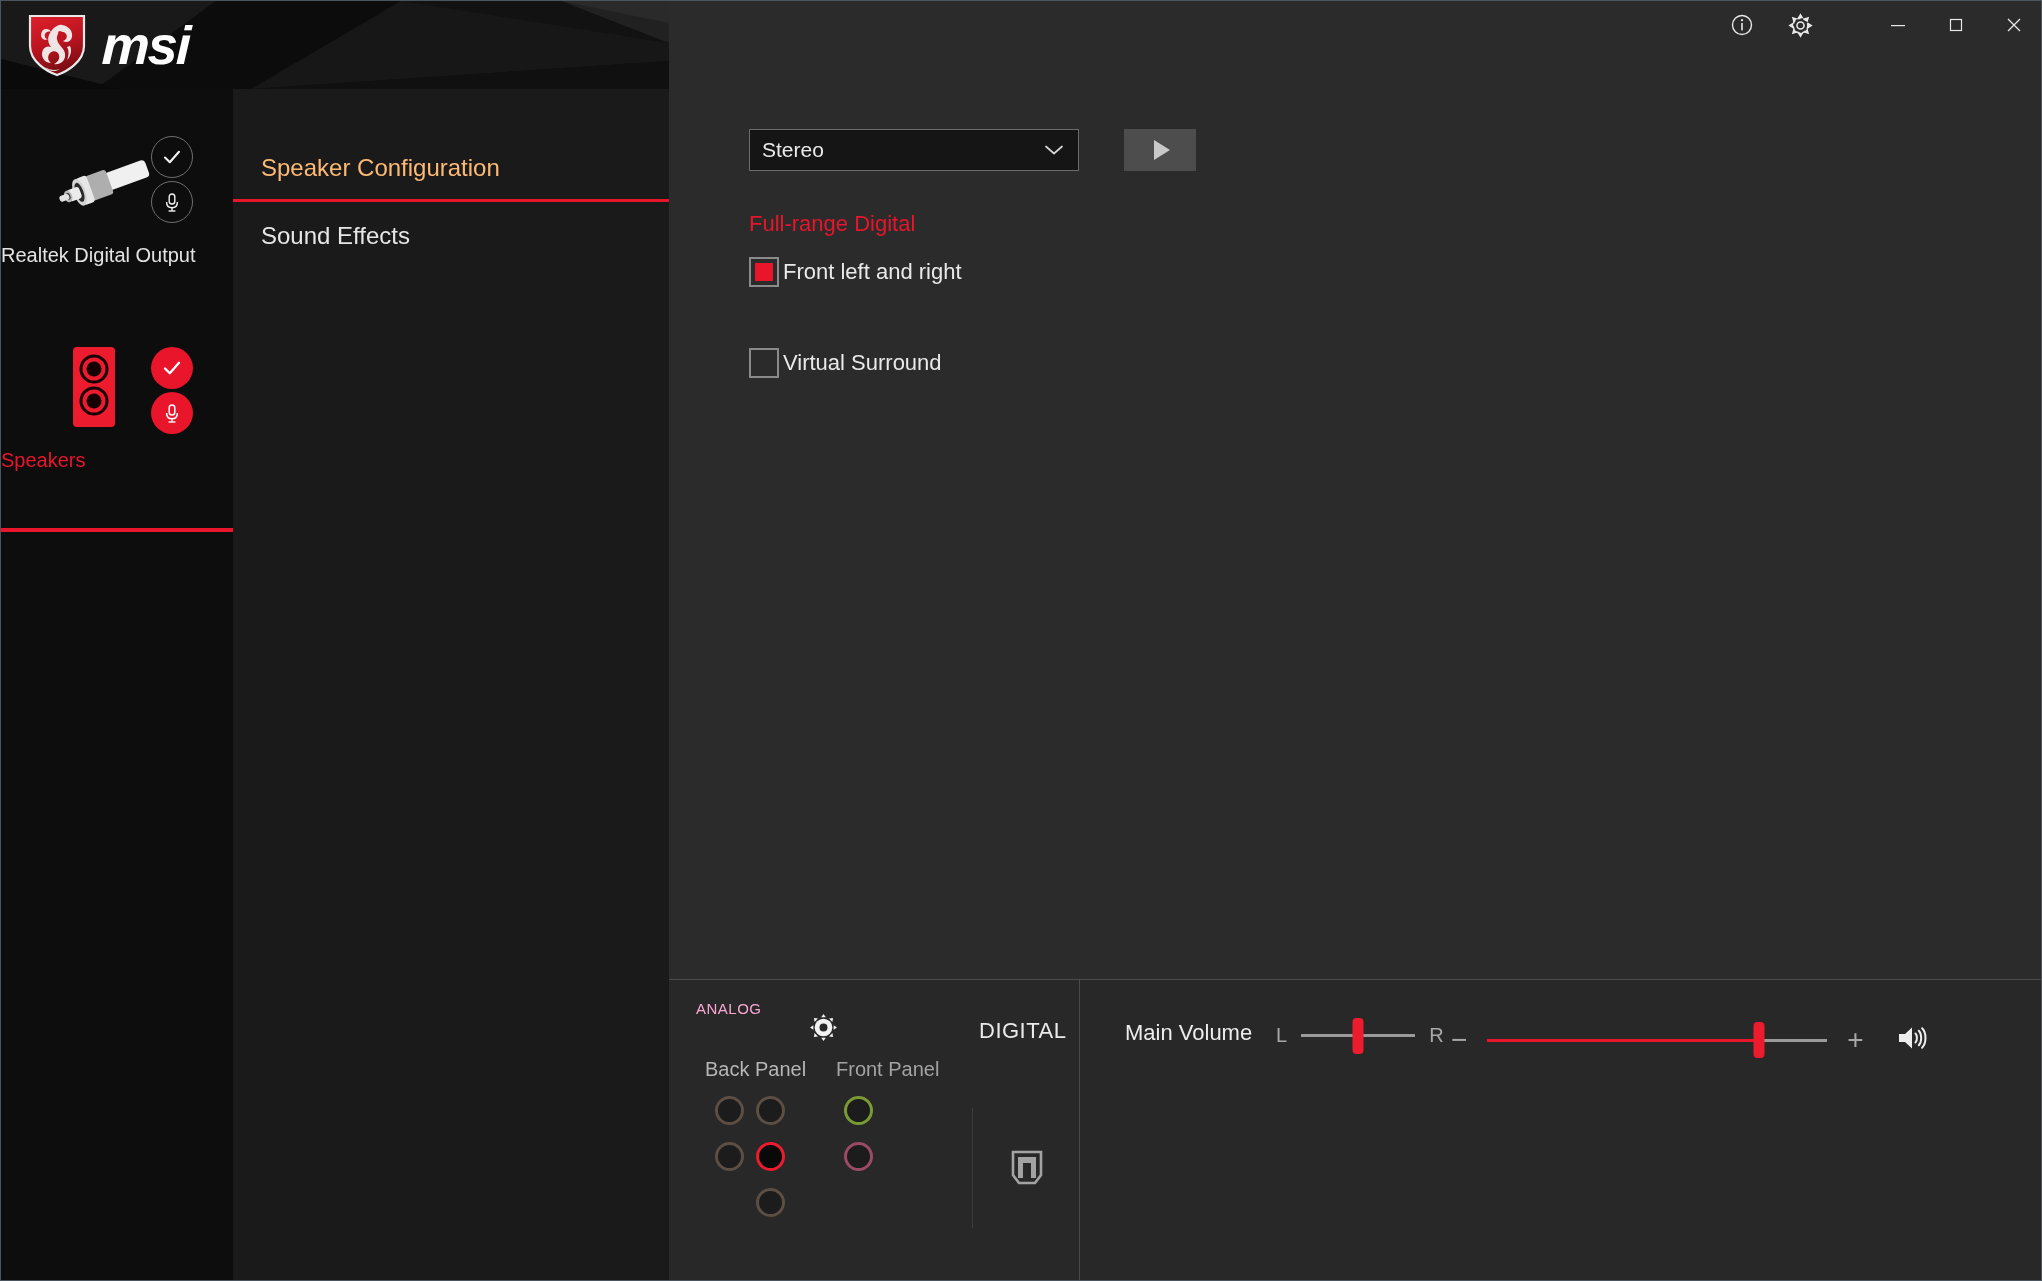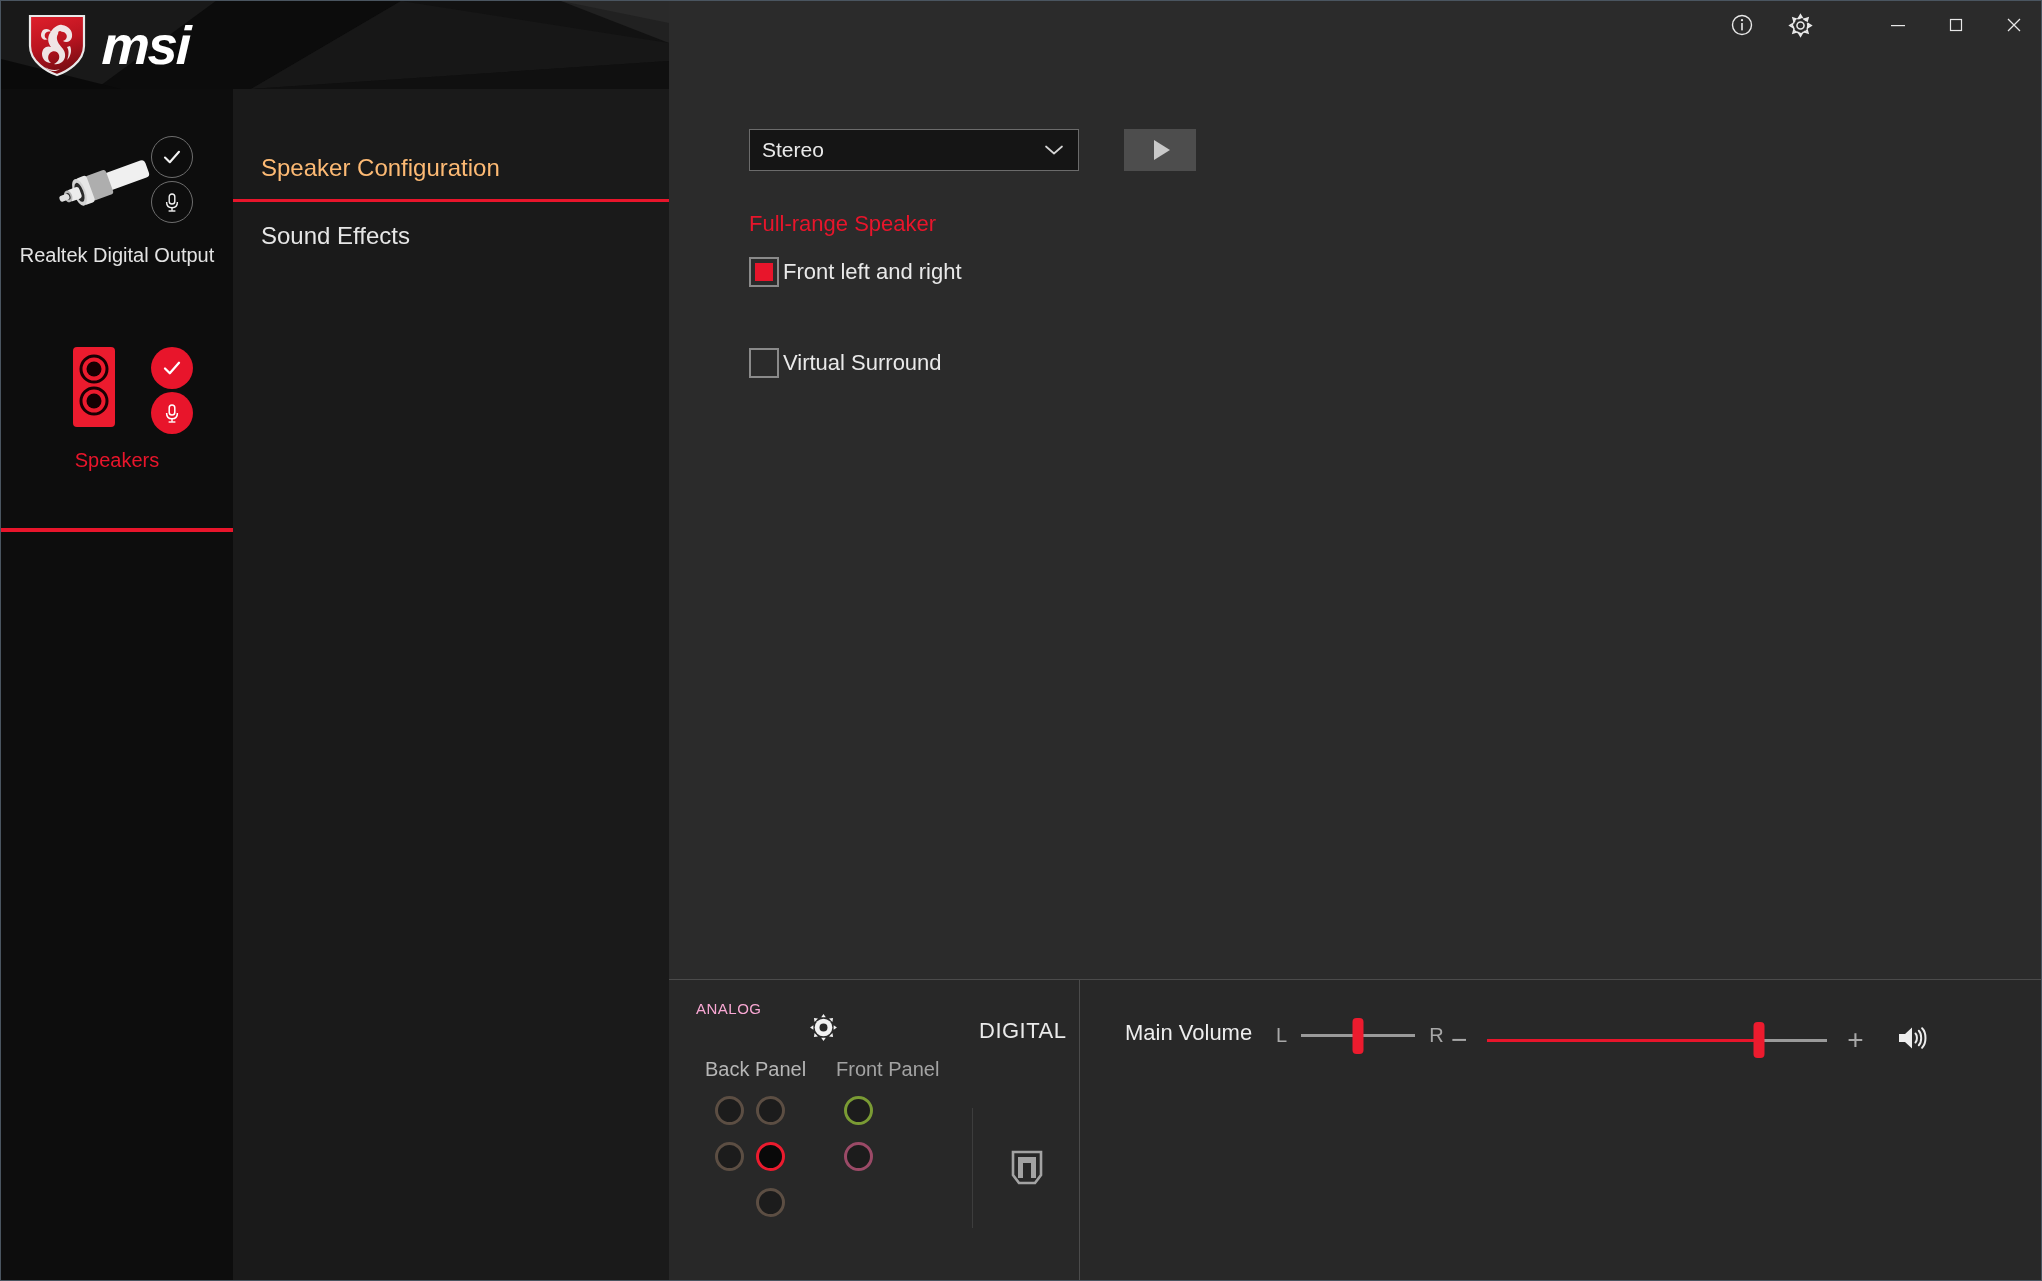--- a/index.html
+++ b/index.html
@@ -57,21 +57,21 @@
   }
 
   
   .sidebar {
     position:absolute; top:0; left:0; width:232px; height:1281px;
     background:#0d0d0d;
     z-index:10;
   }
   .device {
     position:absolute; left:0; width:232px;
-    text-align:center;
+    text-align:left;
   }
   .device-icons {
     position:relative; height:112px;
     display:flex; align-items:center; justify-content:center;
   }
   .device-label {
     font-size:20px; color:#e3e3e3; margin-top:6px;
     white-space:nowrap;
   }
   .device-label.active { color:#e8152b; }
@@ -411,21 +411,21 @@
         <span>Stereo</span>
         <svg class="dd-chevron" width="20" height="12" viewBox="0 0 20 12">
           <path d="M2 2.5 L10 9.5 L18 2.5" fill="none" stroke="#d5d5d5" stroke-width="1.7" stroke-linecap="round" stroke-linejoin="round"></path>
         </svg>
       </div>
       <div class="playbtn">
         <div class="tri"></div>
       </div>
     </div>
 
-    <div class="section-title">Full-range Speaker</div>
+    <div class="section-title">Full-range Digital</div>
 
     <div class="chk-row one">
       <div class="chkbox">
         <div class="fill"></div>
       </div>
       <div class="chk-label">Front left and right</div>
     </div>
 
     <div class="chk-row two">
       <div class="chkbox"></div>

